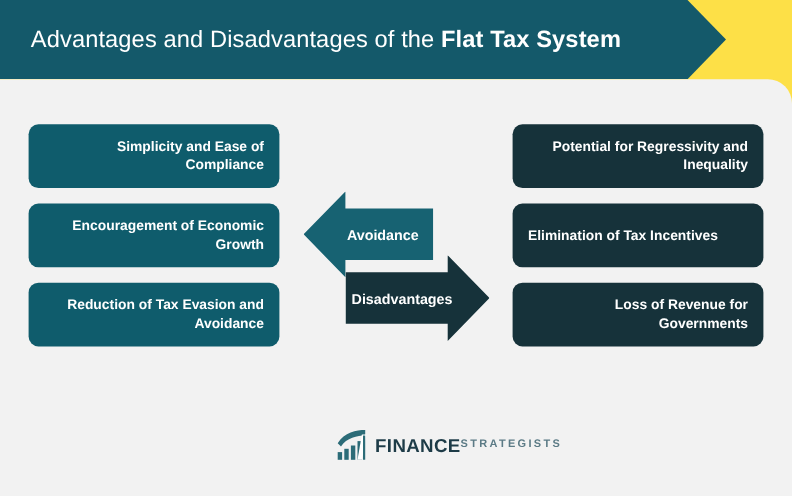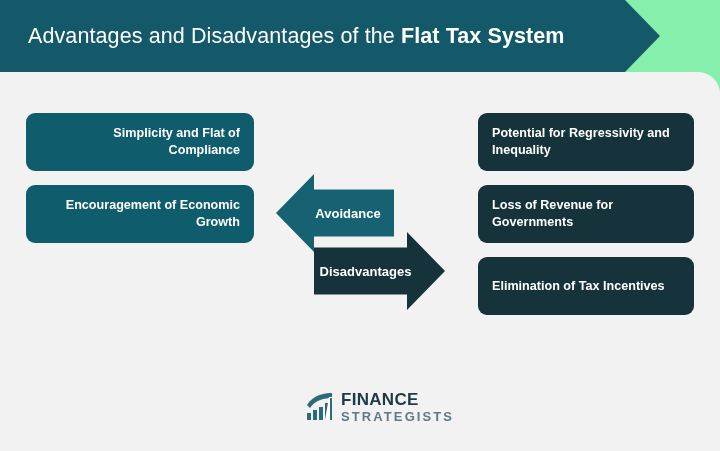--- a/index.html
+++ b/index.html
@@ -7,21 +7,21 @@
     padding: 0;
     background: #ffffff;
   }
   body {
     font-family: "Liberation Sans", sans-serif;
   }
   .canvas {
     position: relative;
     width: 720px;
     height: 451px;
-    background: #86efac;
+    background: #fde047;
     overflow: hidden;
   }
   
   .header-banner {
     position: absolute;
     left: 0;
     top: 0;
     width: 660px;
     height: 72px;
     background: #14596a;
@@ -76,22 +76,21 @@
     padding: 0 14px;
   }
   .item-box.left {
     background: #0f5c6c;
     justify-content: flex-end;
     text-align: right;
   }
   .item-box.right {
     background: #16323a;
     justify-content: flex-start;
-    text-align: left;
-    margin-left: 12px;
+    text-align: right;
   }
   
   .arrows {
     position: absolute;
     left: 270px;
     top: 168px;
     width: 185px;
     height: 160px;
   }
   .arrow {
@@ -135,31 +134,31 @@
     align-items: center;
     gap: 6px;
   }
   .logo-mark {
     width: 30px;
     height: 28px;
     flex: none;
   }
   .logo-text {
     display: flex;
-    flex-direction: column;
+    flex-direction: row;
     line-height: 1;
   }
   .logo-primary {
     font-size: 17px;
     font-weight: 700;
     color: #1d3b47;
     letter-spacing: 0.3px;
   }
   .logo-secondary {
-    font-size: 13px;
+    font-size: 10px;
     font-weight: 700;
     color: #5c7b86;
     letter-spacing: 2.1px;
     margin-top: 2px;
   }
 </style>
 </head>
 <body>
 
 <div class="canvas">
@@ -167,36 +166,39 @@
   <div class="header-banner">
     <div class="header-title">
       <span>Advantages and Disadvantages of the </span><b>Flat Tax System</b>
     </div>
   </div>
 
   <div class="body-area">
 
     <div class="col col-left">
       <div class="item-box left">
-        <span>Simplicity and Flat of Compliance</span>
+        <span>Simplicity and Ease of Compliance</span>
       </div>
       <div class="item-box left">
         <span>Encouragement of Economic Growth</span>
+      </div>
+      <div class="item-box left">
+        <span>Reduction of Tax Evasion and Avoidance</span>
       </div>
     </div>
 
     <div class="col col-right">
       <div class="item-box right">
         <span>Potential for Regressivity and Inequality</span>
       </div>
       <div class="item-box right">
+        <span>Elimination of Tax Incentives</span>
+      </div>
+      <div class="item-box right">
         <span>Loss of Revenue for Governments</span>
-      </div>
-      <div class="item-box right">
-        <span>Elimination of Tax Incentives</span>
       </div>
     </div>
 
   </div>
 
   <div class="arrows">
     <div class="arrow arrow-left">
       <span>Avoidance</span>
     </div>
     <div class="arrow arrow-right">

